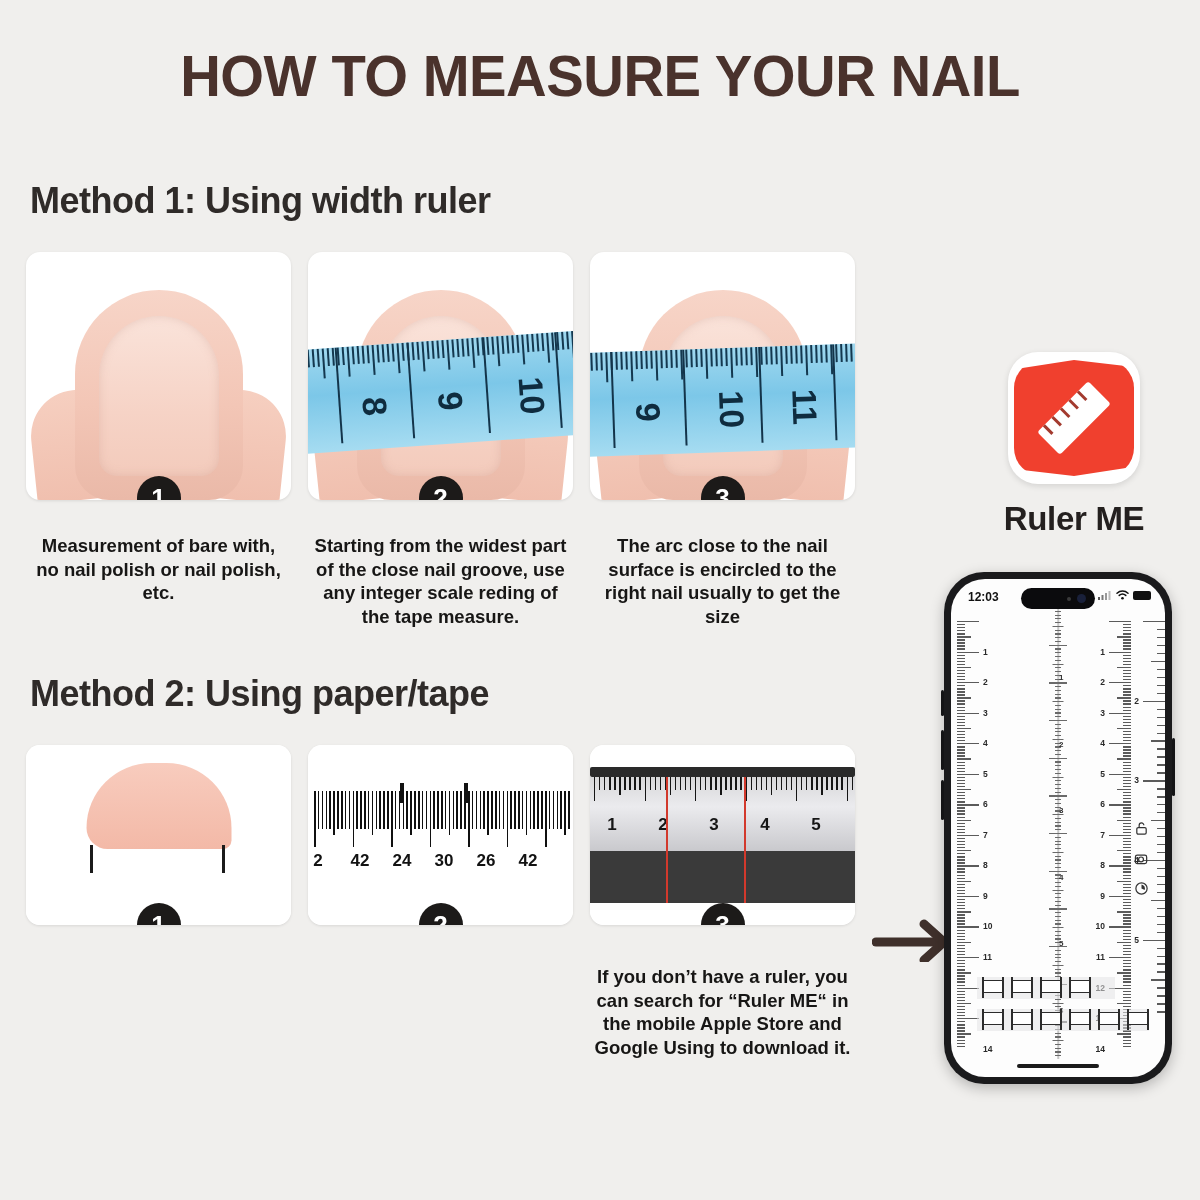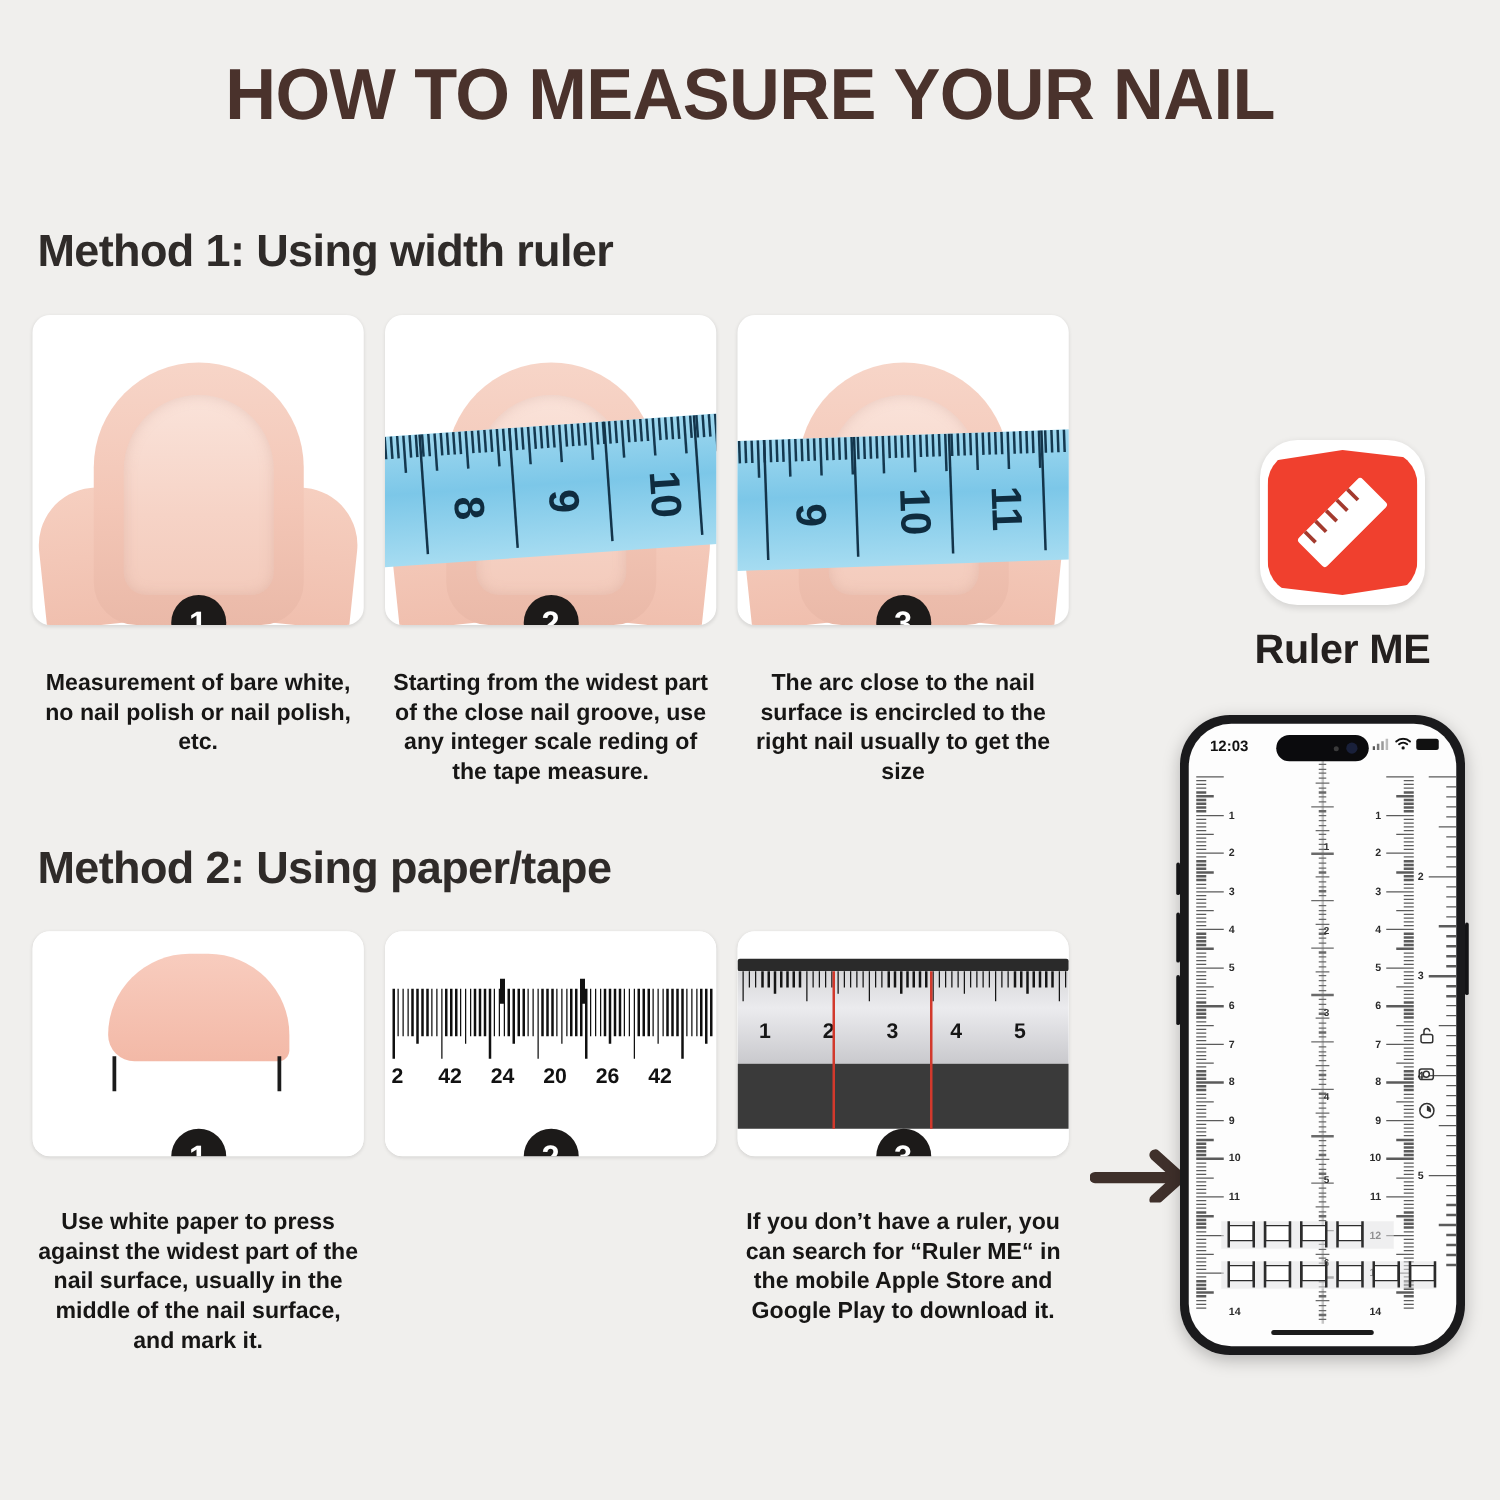--- a/index.html
+++ b/index.html
@@ -237,21 +237,21 @@
       <div class="thumb">
         <div class="finger-wrap">
           <div class="knuckle-l"></div>
           <div class="knuckle-r"></div>
           <div class="finger-body">
             <div class="nail-plate"></div>
           </div>
         </div>
         <div class="badge">1</div>
       </div>
-      <div class="caption">Measurement of bare white, no nail polish or nail polish, etc.</div>
+      <div class="caption">Measurement of bare with, no nail polish or nail polish, etc.</div>
     </div>
 
     <div class="step">
       <div class="thumb">
         <div class="finger-wrap">
           <div class="knuckle-l"></div>
           <div class="knuckle-r"></div>
           <div class="finger-body">
             <div class="nail-plate"></div>
           </div>
@@ -410,21 +410,20 @@
   <div class="steps" id="m2-steps">
 
     <div class="step">
       <div class="thumb short">
         <div class="paper-sheet"></div>
         <div class="nail-dome"></div>
         <div class="mark" style="left:64px"></div>
         <div class="mark" style="left:196px"></div>
         <div class="badge">1</div>
       </div>
-      <div class="caption">Use white paper to press against the widest part of the nail surface, usually in the middle of the nail surface, and mark it.</div>
     </div>
 
     <div class="step">
       <div class="thumb short">
         <div class="paper-sheet"></div>
         <div class="ruler-strip" id="mm-ruler">
             <div class="t" style="left: 6px; height: 56px;"></div>
             <div class="t" style="left: 9.85px; height: 38px;"></div>
             <div class="t" style="left: 13.7px; height: 38px;"></div>
             <div class="t" style="left: 17.55px; height: 38px;"></div>
@@ -487,21 +486,21 @@
             <div class="t" style="left: 237px; height: 56px;"></div>
             <div class="t" style="left: 240.85px; height: 38px;"></div>
             <div class="t" style="left: 244.7px; height: 38px;"></div>
             <div class="t" style="left: 248.55px; height: 38px;"></div>
             <div class="t" style="left: 252.4px; height: 38px;"></div>
             <div class="t" style="left: 256.25px; height: 44px;"></div>
             <div class="t" style="left: 260.1px; height: 38px;"></div>
             <div class="lbl" style="left: 10px;">2</div>
             <div class="lbl" style="left: 52px;">42</div>
             <div class="lbl" style="left: 94px;">24</div>
-            <div class="lbl" style="left: 136px;">20</div>
+            <div class="lbl" style="left: 136px;">30</div>
             <div class="lbl" style="left: 178px;">26</div>
             <div class="lbl" style="left: 220px;">42</div>
           </div>
         <div class="pen-mark" style="left:92px; top:38px"></div>
         <div class="pen-mark" style="left:156px; top:38px"></div>
         <div class="badge">2</div>
       </div>
     </div>
 
     <div class="step">
@@ -566,21 +565,21 @@
               <div class="lbl" style="left: 124px;">3</div>
               <div class="lbl" style="left: 175px;">4</div>
               <div class="lbl" style="left: 226px;">5</div>
             </div>
           <div class="metal-bottom"></div>
           <div class="red-line" style="left:76px"></div>
           <div class="red-line" style="left:154px"></div>
         </div>
         <div class="badge">3</div>
       </div>
-      <div class="caption">If you don’t have a ruler, you can search for “Ruler ME“ in the mobile Apple Store and Google Play to download it.</div>
+      <div class="caption">If you don’t have a ruler, you can search for “Ruler ME“ in the mobile Apple Store and Google Using to download it.</div>
     </div>
   </div>
 
   <div class="app-block">
     <div class="app-icon">
       <div class="blob"></div>
       <svg width="132" height="132" viewBox="0 0 132 132">
         <g transform="rotate(-45 66 66)">
           <rect x="30" y="50" width="72" height="32" rx="3" fill="#ffffff"></rect>
           <rect x="38" y="50" width="3" height="12" fill="#a33a2e"></rect>

